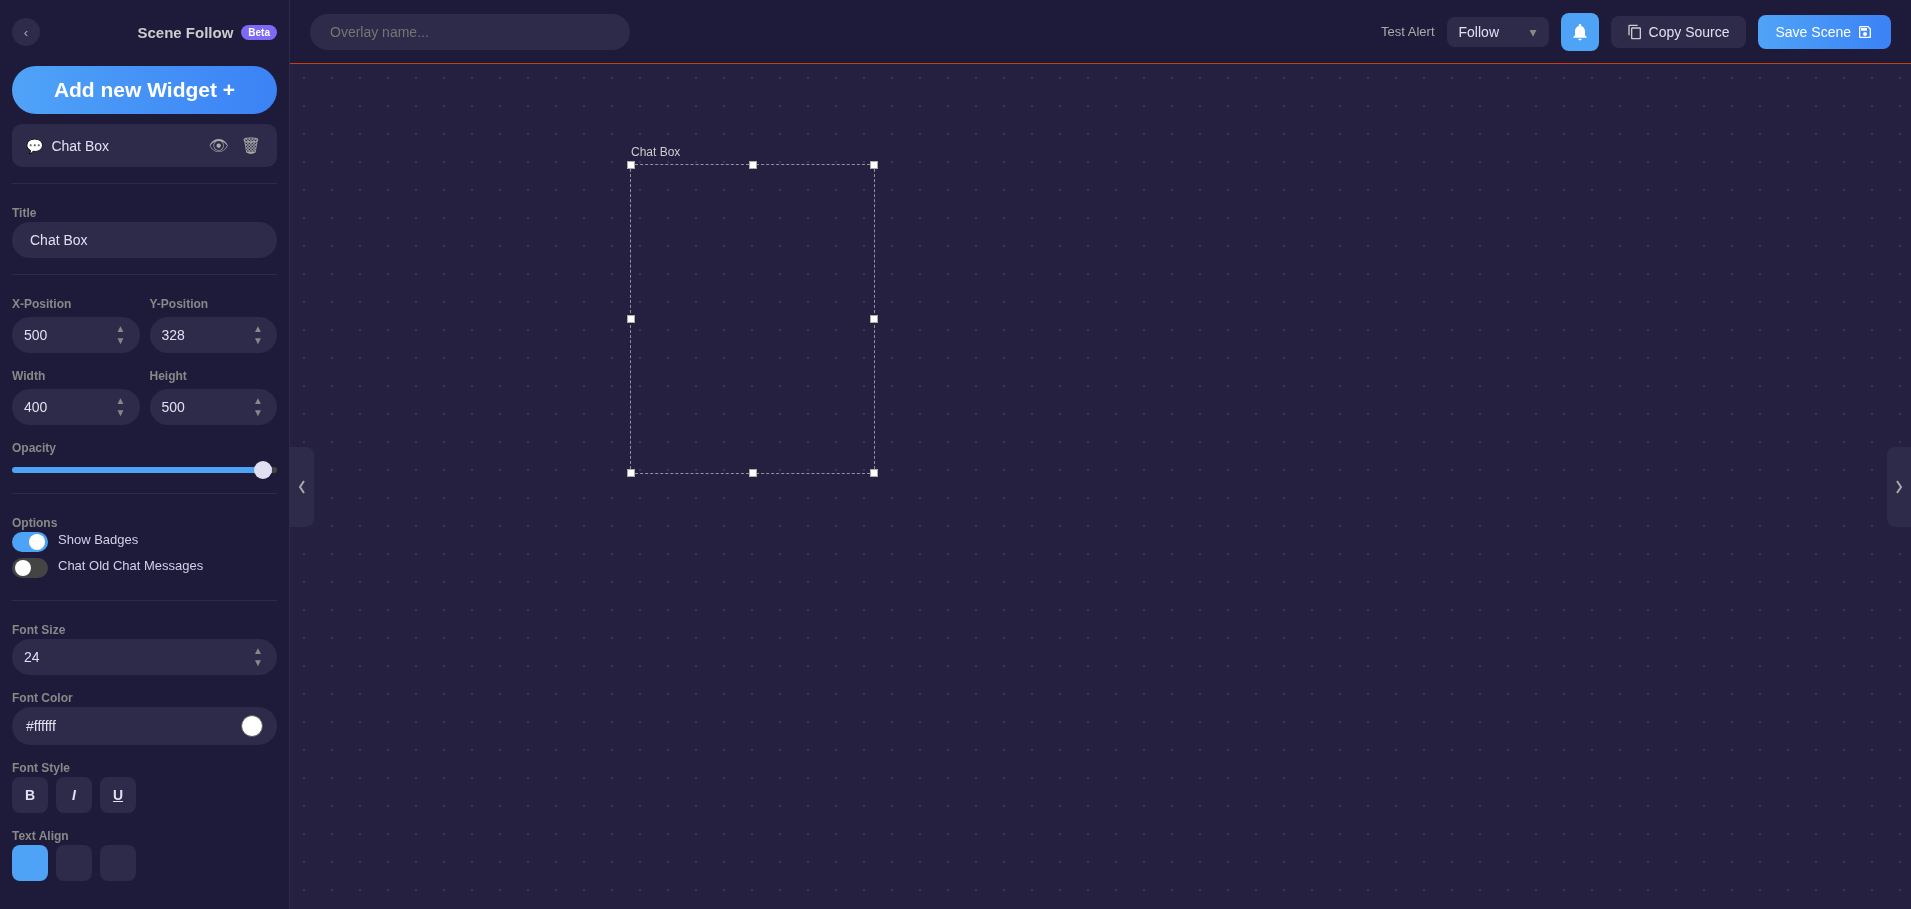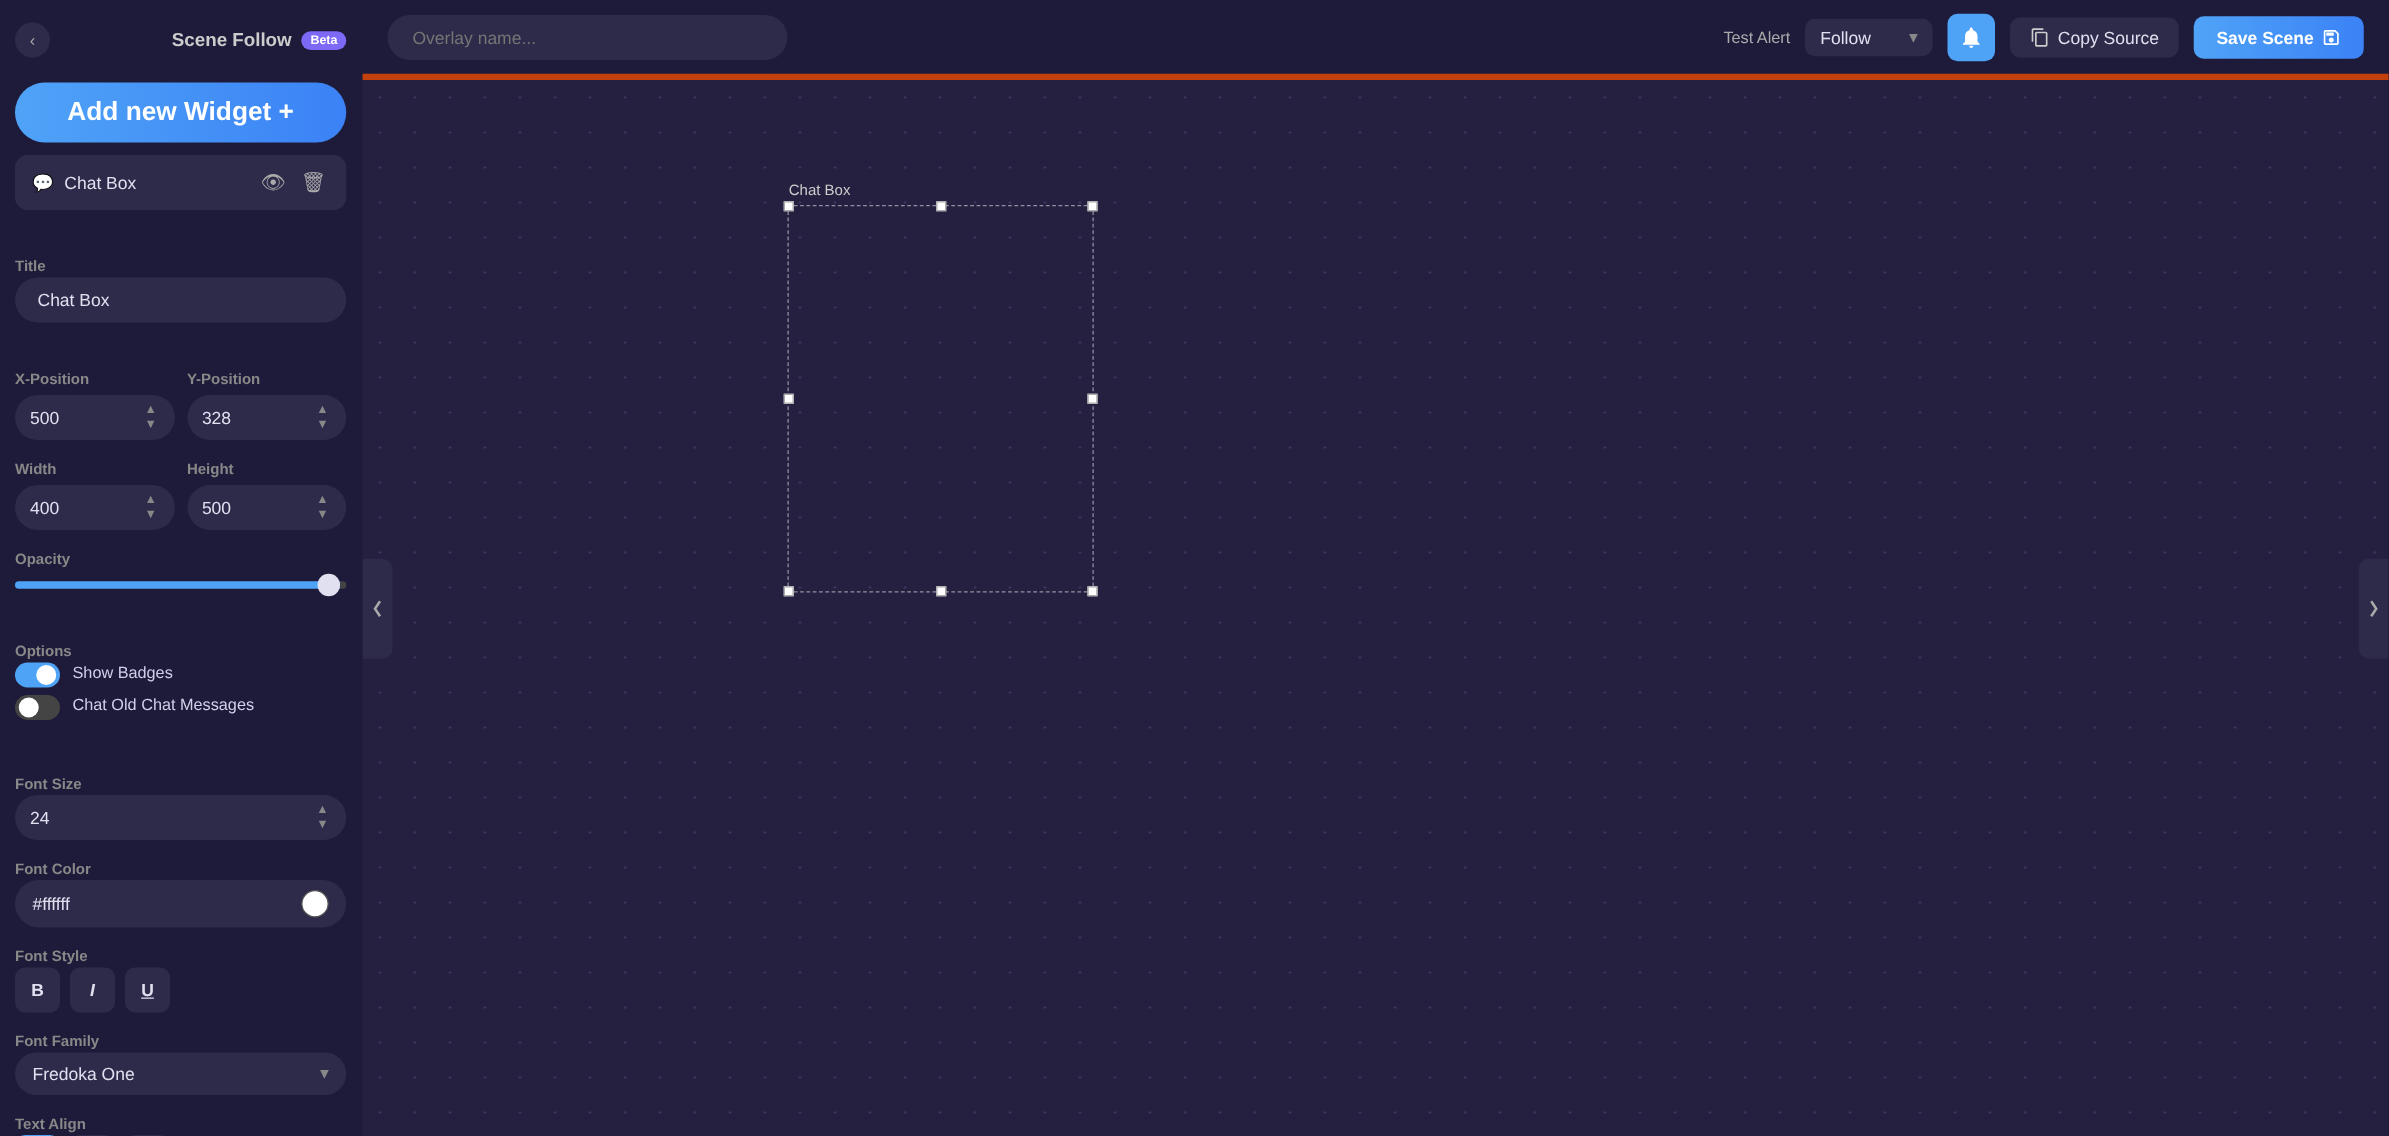--- a/index.html
+++ b/index.html
@@ -338,21 +338,21 @@
       background: #1a1730;
     }
 
     .topbar {
       background: #1e1b3a;
       display: flex;
       align-items: center;
       padding: 0 20px;
       height: 64px;
       gap: 16px;
-      border-bottom: 5px solid #c2410c;
+      border-bottom: 1px solid #c2410c;
     }
 
     .overlay-name-input {
       background: #2d2a4a;
       border: none;
       border-radius: 24px;
       color: #888;
       font-size: 14px;
       padding: 10px 20px;
       width: 320px;
@@ -416,21 +416,21 @@
       align-items: center;
       gap: 6px;
     }
 
     .save-scene-btn {
       background: linear-gradient(90deg, #4fa3f7, #3b82f6);
       border: none;
       border-radius: 8px;
       color: #fff;
       font-size: 14px;
-      font-weight: 700;
+      font-weight: 400;
       padding: 9px 18px;
       cursor: pointer;
       display: flex;
       align-items: center;
       gap: 6px;
     }
 
     
     .canvas-area {
       flex: 1;
@@ -651,31 +651,20 @@
 
   <div>
     <div class="section-label">Font Style</div>
     <div class="font-style-row">
       <button class="style-btn">B</button>
       <button class="style-btn" style="font-style:italic;">I</button>
       <button class="style-btn" style="text-decoration:underline;">U</button>
     </div>
   </div>
 
-  <div>
-    <div class="section-label">Font Family</div>
-    <div class="select-wrap">
-      <select class="select-input">
-        <option>Fredoka One</option>
-        <option>Arial</option>
-        <option>Roboto</option>
-      </select>
-      <span class="chevron-down"></span>
-    </div>
-  </div>
 
   <div>
     <div class="section-label">Text Align</div>
     <div class="text-align-row">
       <button class="align-btn active">
         
       </button>
       <button class="align-btn">
         
       </button>

